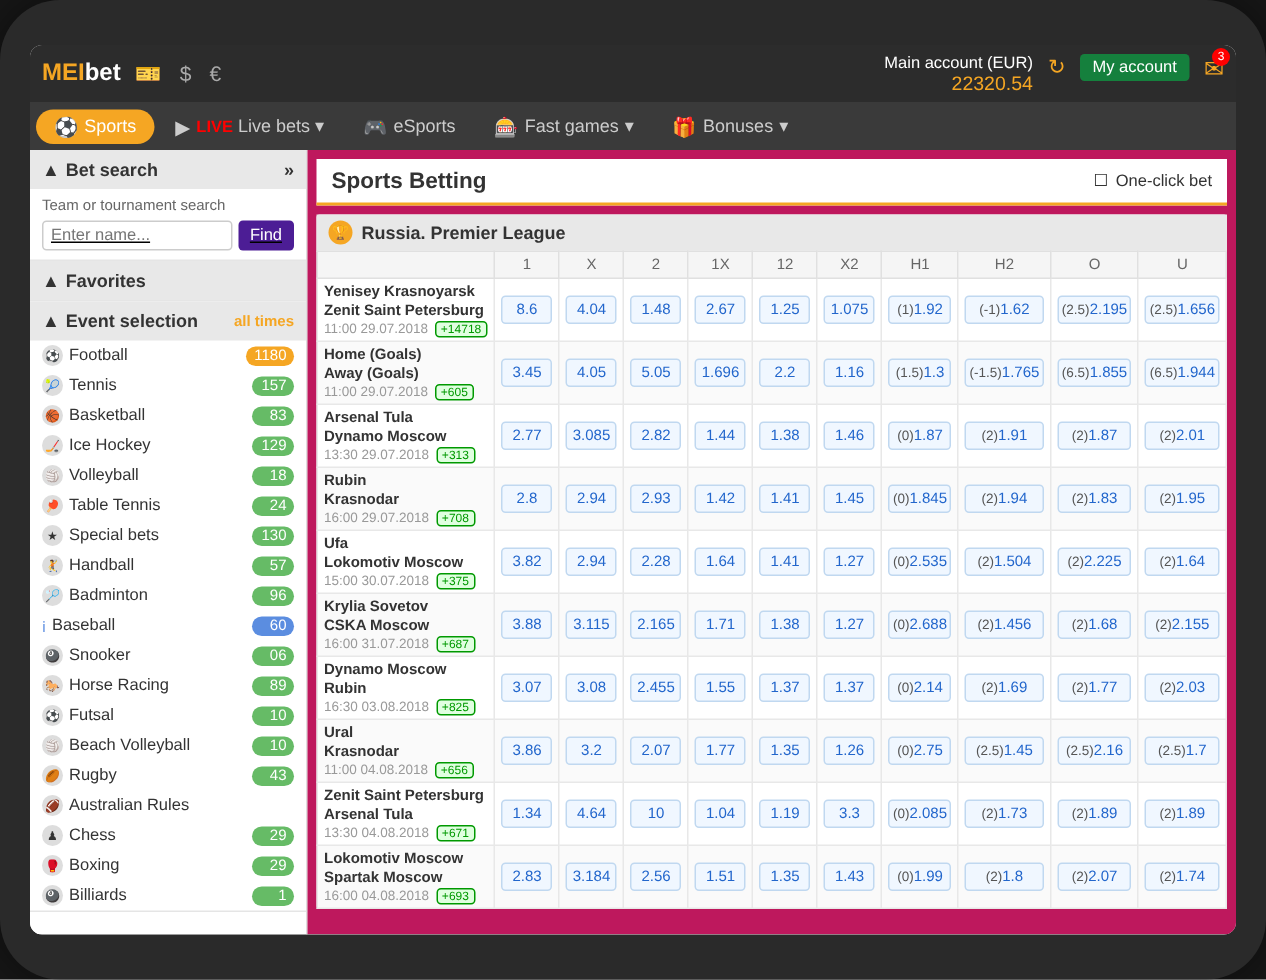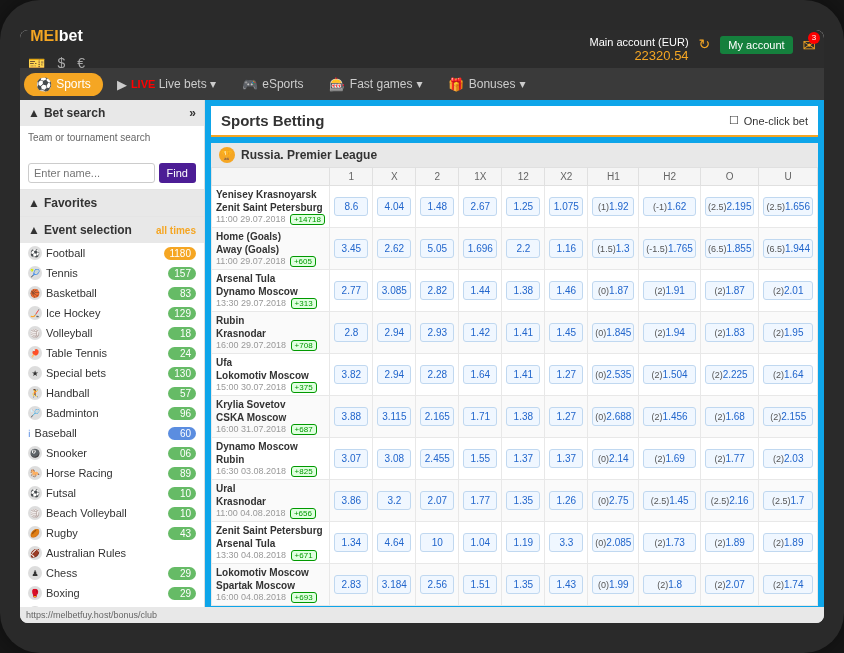--- a/index.html
+++ b/index.html
@@ -156,21 +156,22 @@
       width: 100%;
       padding: 4px 6px;
       border: 1px solid #ccc;
       border-radius: 3px;
       font-size: 11px;
       color: #999;
     }
     .search-input-row {
       display: flex;
       gap: 4px;
-      margin-top: 20px;
+      margin-top: 4px;
+      text-decoration: underline;
     }
     .search-input-row input {
       flex: 1;
       padding: 3px 5px;
       border: 1px solid #ccc;
       border-radius: 3px;
       font-size: 11px;
     }
     .find-btn {
       background: #4c1d95;
@@ -215,21 +216,21 @@
       border-radius: 8px;
       padding: 1px 5px;
       min-width: 28px;
       text-align: right;
     }
     .sport-count.orange { background: #f5a623; }
     .sport-count.blue { background: #5b8de0; }
     
     .content {
       flex: 1;
-      background: #0ea5e9;
+      background: #be185d;
       overflow-y: auto;
       padding: 6px;
     }
     .content-header {
       display: flex;
       justify-content: space-between;
       align-items: center;
       background: #fff;
       padding: 6px 10px;
       border-bottom: 2px solid #f5a623;
@@ -335,21 +336,21 @@
       padding: 0 6px;
     }
   </style>
 </head>
 <body>
 
 <div class="tablet-frame">
   <div class="screen">
 
     <div class="header">
-      <div style="display:flex;align-items:center;gap:10px;flex-direction:column;">
+      <div style="display:flex;align-items:center;gap:10px;">
         <div class="logo">
           <span style="color:#f5a623;">MEI</span><span style="color:#fff;">bet</span>
         </div>
         <div class="header-icons">
           <span class="header-icon">🎫</span>
           <span class="header-icon">$</span>
           <span class="header-icon">€</span>
         </div>
       </div>
       <div class="header-right">
@@ -637,21 +638,21 @@
               </tr>
               <tr class="tr-alt">
                 <td class="match-info">
                   <div class="match-teams">Home (Goals)<br>Away (Goals)</div>
                   <div class="match-time">11:00 29.07.2018 <span class="match-badge">+605</span></div>
                 </td>
                 <td>
                     <button class="odd-btn">3.45</button>
                   </td>
                 <td>
-                    <button class="odd-btn">2.62</button>
+                    <button class="odd-btn">4.05</button>
                   </td>
                 <td>
                     <button class="odd-btn">5.05</button>
                   </td>
                 <td>
                     <button class="odd-btn">1.696</button>
                   </td>
                 <td>
                     <button class="odd-btn">2.2</button>
                   </td>
@@ -959,18 +960,15 @@
                     <button class="odd-btn"><span class="odd-small">(2)</span>1.74</button>
                   </td>
               </tr>
             </tbody>
           </table>
         </div>
 
       </div>
     </div>
 
-    <div class="status-bar">
-      <span>https://melbetfuy.host/bonus/club</span>
-    </div>
 
   </div>
 </div>
 
 </body></html>

